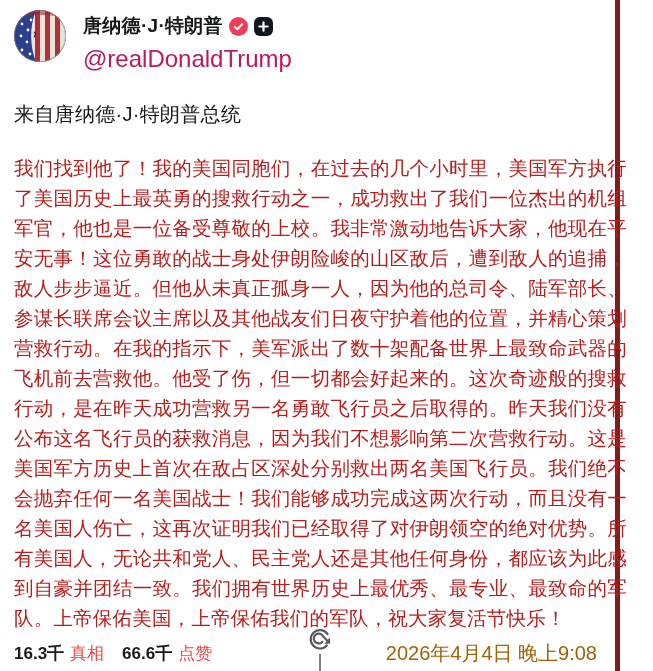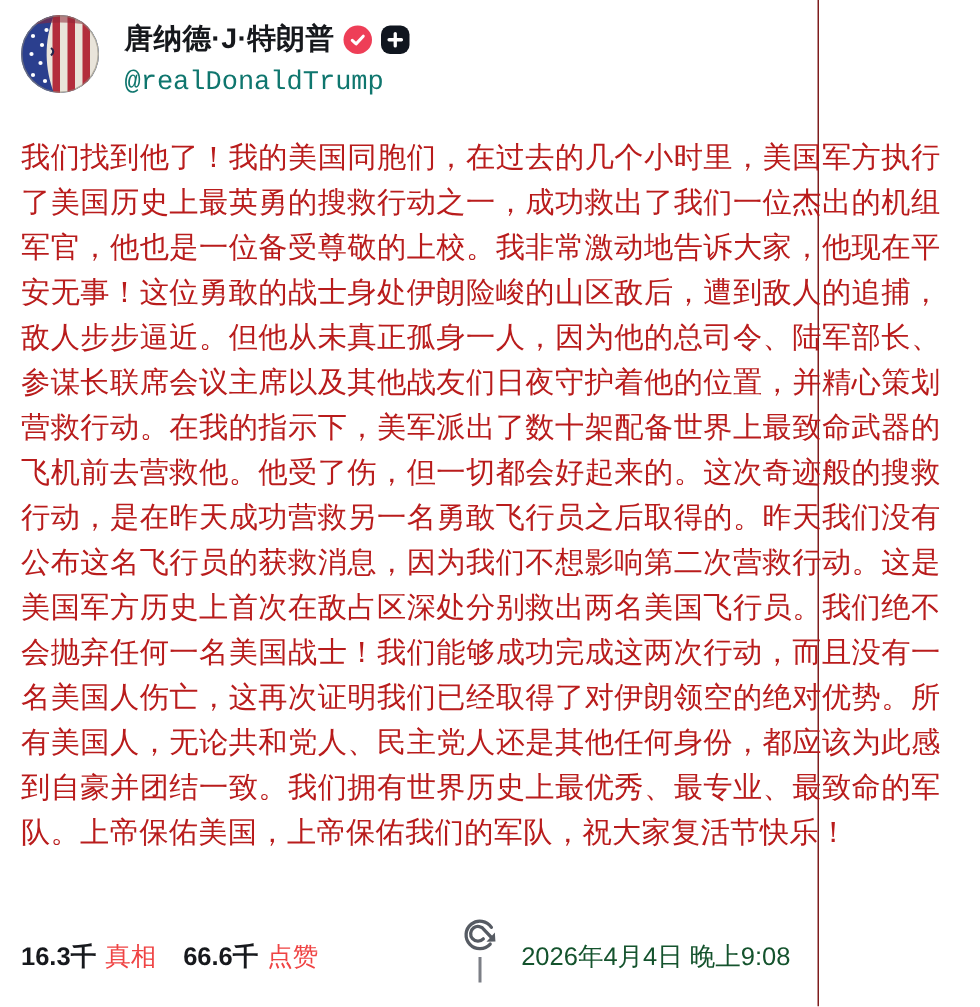--- a/index.html
+++ b/index.html
@@ -1,67 +1,67 @@
 <!DOCTYPE html>
 <html><head>
 <meta charset="utf-8">
 <style>
   * { margin:0; padding:0; box-sizing:border-box; }
   html,body { width:653px; height:671px; background:#ffffff; overflow:hidden; }
   body { font-family:"Liberation Sans","DejaVu Sans",sans-serif; color:#1b1d22; }
 
   .post {
-    position:relative; width:546px; height:671px;
-    border-right:1px solid #7f1d1d;
+    position:relative; width:620px; height:671px;
+    border-right:5px solid #7f1d1d;
     padding:10px 18px 0 14px;
   }
 
   
   .header { display:flex; align-items:flex-start; gap:17px; }
   .avatar {
     width:52px; height:52px; border-radius:50%; overflow:hidden;
     flex:0 0 52px; cursor:pointer; background:#1b2a4a;
   }
   .avatar svg { display:block; }
   .id-block { padding-top:3px; }
   .name-row { display:flex; align-items:center; gap:6px; }
   .display-name { font-size:19px; font-weight:bold; color:#16181c; letter-spacing:0.3px; }
   .badge {
     display:inline-flex; align-items:center; justify-content:center;
     width:19px; height:19px;
   }
   .badge.verified { border-radius:50%; background:#ee3e57; }
   .badge.plus { border-radius:6px; background:#10161f; }
-  .handle { margin-top:6px; font-size:18px; color:#0f766e;font-family:Liberation Mono, monospace; }
+  .handle { margin-top:6px; font-size:24px; color:#be185d; }
 
   
   .source { margin-top:28px; font-size:20px; color:#16181c; letter-spacing:0.3px; }
   .body-text {
     margin-top:25px; width:613px;
     font-size:19.5px; line-height:30px; letter-spacing:0.2px;
     color:#b91c1c; text-align:justify; word-break:break-all;
   }
 
   
   .footer {
-    position:absolute; left:14px; right:18px; bottom:16px; height:36px;
+    position:absolute; left:14px; right:18px; bottom:0; height:36px;
     display:flex; align-items:center;
   }
   .stats { display:flex; align-items:center; gap:6px; font-size:17px; }
   .stat-count { font-weight:bold; color:#17191d; cursor:pointer; }
   .stat-label { color:#ef4444; margin-right:12px; }
   .share-wrap {
     position:absolute; left:293px; top:-8px; width:26px; height:44px;
     cursor:pointer;
   }
   .icon-stem {
     position:absolute; left:12px; top:27px; width:1.5px; height:17px;
     background:#7c7f86;
   }
-  .timestamp { margin-left:auto; font-size:17px; color:#14532d; }
+  .timestamp { margin-left:auto; font-size:20px; color:#a16207; }
 </style>
 </head>
 <body>
 
 <div class="post">
 
   <div class="header">
     <div class="avatar">
       <svg width="52" height="52" viewBox="0 0 52 52">
         <defs>
@@ -99,20 +99,21 @@
         <span class="badge plus">
           <svg width="11" height="11" viewBox="0 0 12 12">
               <path d="M6 1.5 V10.5 M1.5 6 H10.5" stroke="#ffffff" stroke-width="2.4" stroke-linecap="round"></path>
             </svg>
         </span>
       </div>
       <div class="handle">@realDonaldTrump</div>
     </div>
   </div>
 
+  <div class="source">来自唐纳德·J·特朗普总统</div>
 
   <div class="body-text">我们找到他了！我的美国同胞们，在过去的几个小时里，美国军方执行了美国历史上最英勇的搜救行动之一，成功救出了我们一位杰出的机组军官，他也是一位备受尊敬的上校。我非常激动地告诉大家，他现在平安无事！这位勇敢的战士身处伊朗险峻的山区敌后，遭到敌人的追捕，敌人步步逼近。但他从未真正孤身一人，因为他的总司令、陆军部长、参谋长联席会议主席以及其他战友们日夜守护着他的位置，并精心策划营救行动。在我的指示下，美军派出了数十架配备世界上最致命武器的飞机前去营救他。他受了伤，但一切都会好起来的。这次奇迹般的搜救行动，是在昨天成功营救另一名勇敢飞行员之后取得的。昨天我们没有公布这名飞行员的获救消息，因为我们不想影响第二次营救行动。这是美国军方历史上首次在敌占区深处分别救出两名美国飞行员。我们绝不会抛弃任何一名美国战士！我们能够成功完成这两次行动，而且没有一名美国人伤亡，这再次证明我们已经取得了对伊朗领空的绝对优势。所有美国人，无论共和党人、民主党人还是其他任何身份，都应该为此感到自豪并团结一致。我们拥有世界历史上最优秀、最专业、最致命的军队。上帝保佑美国，上帝保佑我们的军队，祝大家复活节快乐！</div>
 
   <div class="footer">
     <div class="stats">
       <span class="stat-count">16.3千</span>
       <span class="stat-label">真相</span>
       <span class="stat-count">66.6千</span>
       <span class="stat-label">点赞</span>
     </div>

